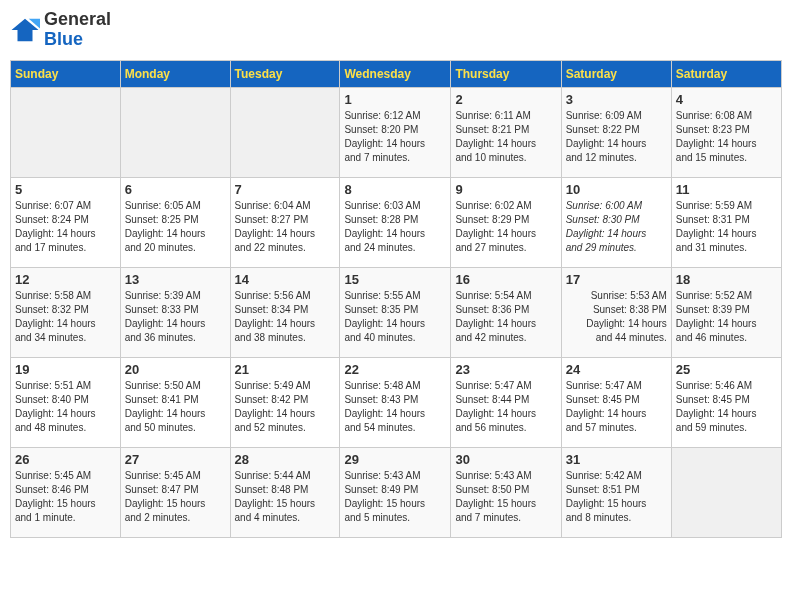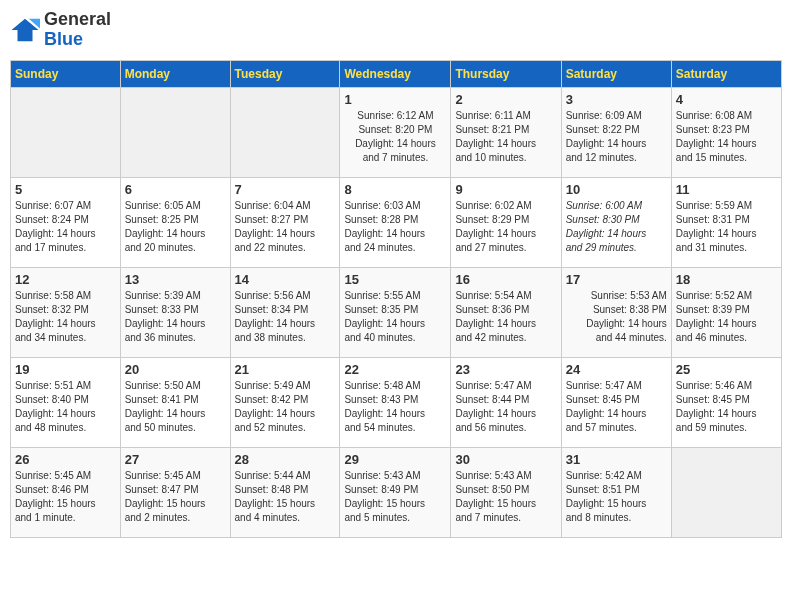--- a/index.html
+++ b/index.html
@@ -128,21 +128,21 @@
         <th>Saturday</th>
       </tr>
   </thead>
   <tbody id="calendar-body">
   <tr>
         <td class="empty-cell"></td>
         <td class="empty-cell"></td>
         <td class="empty-cell"></td>
         <td>
           <span class="day-number">1</span>
-          <div class="day-info" style="white-space: pre-line; text-align: center;">Sunrise: 6:12 AM
+          <div class="day-info" style="white-space: pre-line;">Sunrise: 6:12 AM
 Sunset: 8:20 PM
 Daylight: 14 hours
 and 7 minutes.</div>
         </td>
         <td>
           <span class="day-number">2</span>
           <div class="day-info" style="white-space: pre-line;">Sunrise: 6:11 AM
 Sunset: 8:21 PM
 Daylight: 14 hours
 and 10 minutes.</div>

